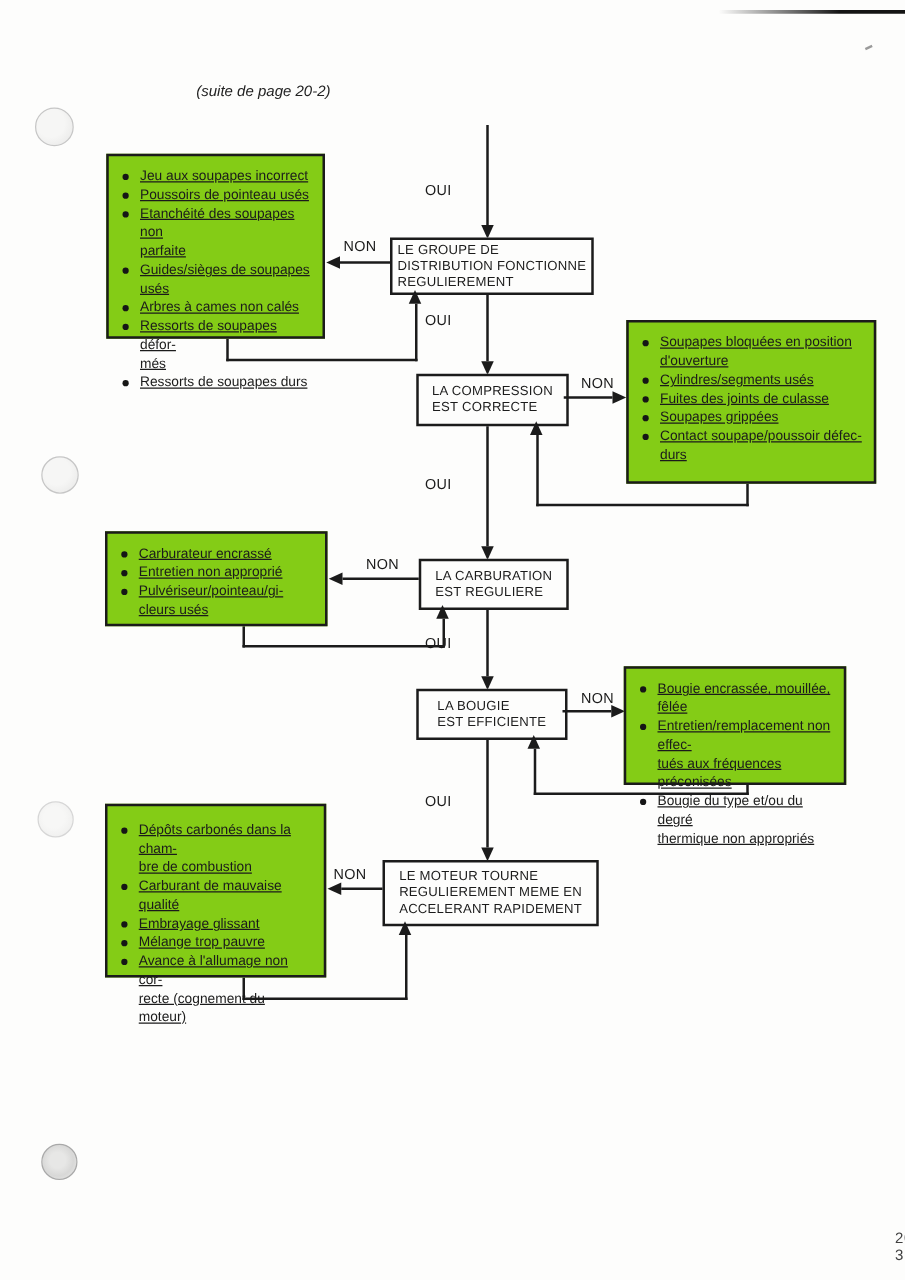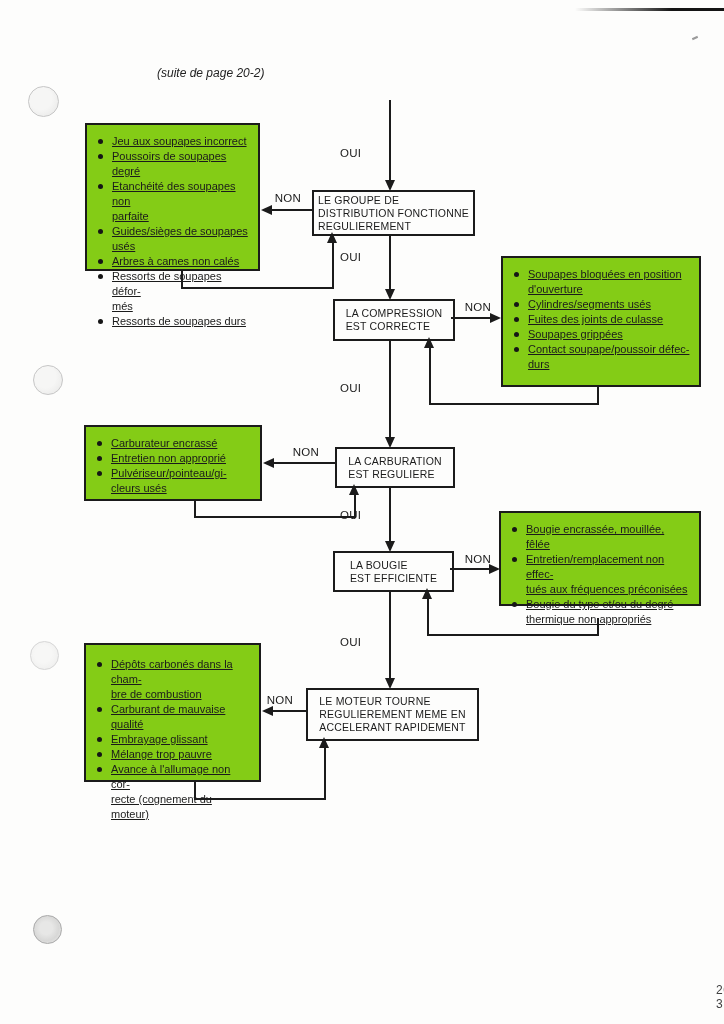--- a/index.html
+++ b/index.html
@@ -136,21 +136,21 @@
   <div class="ah up" style="left:319px;top:737px;"></div>
 
   <div class="causes" style="left:85px;top:123px;width:175px;height:148px;">
     <ul>
       <li>
           <span class="dot"></span>
           <span class="txt">Jeu aux soupapes incorrect</span>
         </li>
       <li>
           <span class="dot"></span>
-          <span class="txt">Poussoirs de soupapes degré</span>
+          <span class="txt">Poussoirs de pointeau usés</span>
         </li>
       <li>
           <span class="dot"></span>
           <span class="txt">Etanchéité des soupapes non
 parfaite</span>
         </li>
       <li>
           <span class="dot"></span>
           <span class="txt">Guides/sièges de soupapes
 usés</span>
@@ -209,21 +209,21 @@
           <span class="txt">Entretien non approprié</span>
         </li>
       <li>
           <span class="dot"></span>
           <span class="txt">Pulvériseur/pointeau/gi-
 cleurs usés</span>
         </li>
     </ul>
   </div>
 
-  <div class="causes" style="left:499px;top:511px;width:202px;height:95px;">
+  <div class="causes" style="left:499px;top:533px;width:178px;height:95px;">
     <ul>
       <li>
           <span class="dot"></span>
           <span class="txt">Bougie encrassée, mouillée, fêlée</span>
         </li>
       <li>
           <span class="dot"></span>
           <span class="txt">Entretien/remplacement non effec-
 tués aux fréquences préconisées</span>
         </li>

